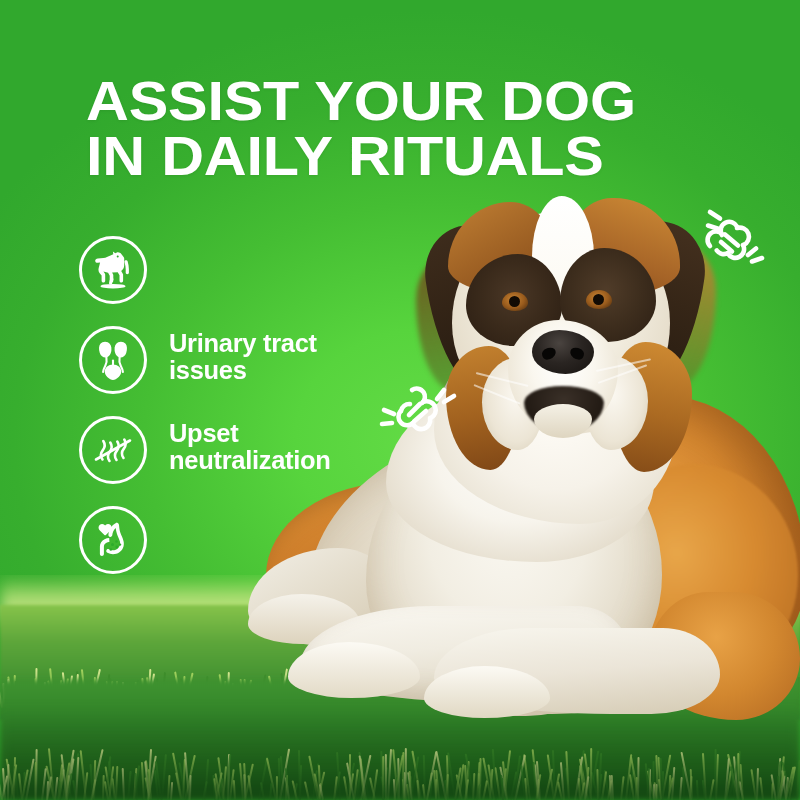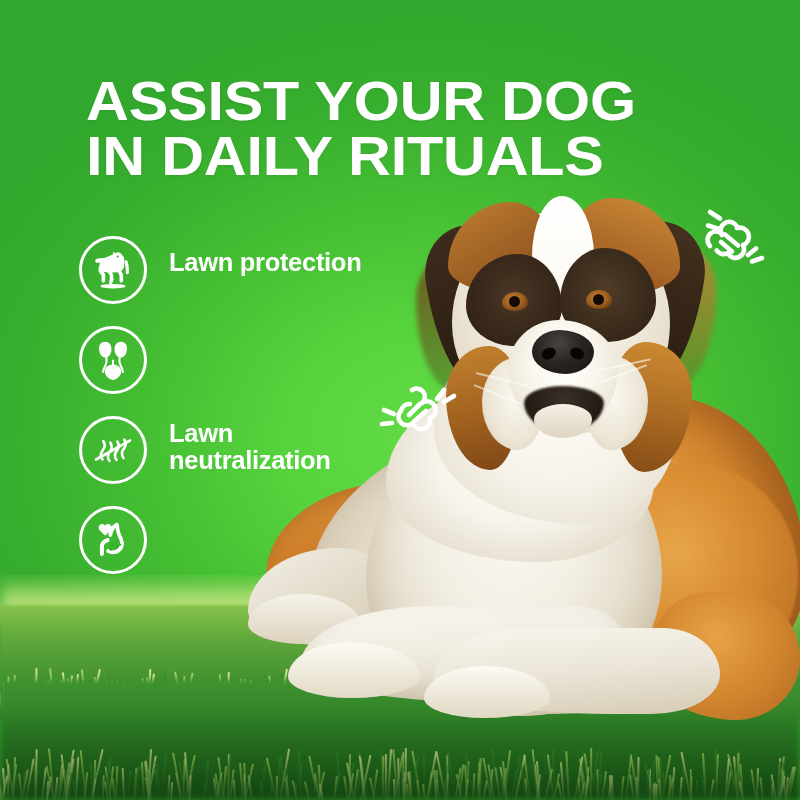--- a/index.html
+++ b/index.html
@@ -924,47 +924,48 @@
       <div class="f-icon">
         <svg width="44" height="40" viewBox="0 0 44 40" fill="#fff" aria-hidden="true">
           <path d="M30.5 4.2c-1.2-1.5-3.1-2.3-4.6-1.7l-1.6.7-2.4-1.6.4 2.6-2.8 1.3c-2.6 1.2-4.4 2.3-7.1 2.5l-5.6.4c-1.6.1-2.7 1.2-2.6 2.5.1 1.2 1.2 2 2.6 1.9l2.3-.2-1.4 5.4c-.5 2-.2 3.6.8 4.9l2.1 2.7v5.1c0 1.1.8 1.9 1.8 1.9s1.8-.8 1.8-1.9v-5.9c0-.6-.2-1.1-.5-1.5l-1.3-1.7 4.7 1.1 1.6 3.1v4.9c0 1.1.8 1.9 1.8 1.9s1.8-.8 1.8-1.9v-5.4c0-.4-.1-.7-.3-1l-.9-1.7 5.6-.4 1.8 3v5.5c0 1.1.8 1.9 1.8 1.9s1.8-.8 1.8-1.9v-6c0-.4-.1-.7-.3-1l-1.6-2.7c1.9-1.4 3-3.4 3-5.7V8.6c0-.6-.2-1.1-.6-1.5z"></path>
           <path d="M31.8 14.5c.6 1 .9 2 .9 3.2v3.6c0 .9-.2 1.7-.6 2.5 2.4 1.1 4.2 2.9 4.8 5.3l.2.9h-2.6c-1.1 0-1.9.7-1.9 1.6s.8 1.6 1.9 1.6h6.4c.9 0 1.6-.6 1.6-1.4 0-5.4-3.7-10.2-9.3-12.2-.4-2.1-.9-3.6-1.4-5.1z" opacity=".0"></path>
           <path d="M33.6 12.4c.7 2.3 1.1 4.5 1.1 6.8v3.6c0 .8.7 1.4 1.6 1.4s1.6-.6 1.6-1.4v-3.6c0-2.7-.5-5.3-1.3-7.9-.3-.8-1.2-1.2-2.1-1s-1.2 1.2-.9 2.1z"></path>
           <ellipse cx="22" cy="36.2" rx="12.5" ry="2.3"></ellipse>
           <path d="M19.5 28.4c-.8 1.6-1.3 3.1-1.5 4.6-.1.8.5 1.5 1.4 1.6s1.7-.5 1.8-1.3c.1-1.1.5-2.2 1.1-3.5.4-.8 0-1.7-.8-2.1s-1.7 0-2 .7z"></path>
           <circle cx="26.7" cy="6.5" r="1" fill="#2eab2c"></circle>
         </svg>
       </div>
-      <div class="f-label">Lawn protection</div>
     </div>
 
     <div class="feature two">
       <div class="f-icon">
         <svg width="40" height="44" viewBox="0 0 40 44" fill="none" aria-hidden="true">
           <path d="M14.8 4.2c2.6 1.1 4 4.2 3.6 8.1-.4 3.9-2.6 6.8-5.3 7.2-2.8.4-5.2-1.6-6.3-4.6-1.2-3.3-1-7 .6-9.1 1.7-2.2 4.8-2.7 7.4-1.6z" fill="#fff"></path>
           <path d="M25.2 4.2c-2.6 1.1-4 4.2-3.6 8.1.4 3.9 2.6 6.8 5.3 7.2 2.8.4 5.2-1.6 6.3-4.6 1.2-3.3 1-7-.6-9.1-1.7-2.2-4.8-2.7-7.4-1.6z" fill="#fff"></path>
           <path d="M13.4 19.4c.6 3.2.2 5.8-1.1 8.4-1.4 2.7-2.2 4.4-2.2 6.2" stroke="#fff" stroke-width="2.1" stroke-linecap="round"></path>
           <path d="M26.6 19.4c-.6 3.2-.2 5.8 1.1 8.4 1.4 2.7 2.2 4.4 2.2 6.2" stroke="#fff" stroke-width="2.1" stroke-linecap="round"></path>
           <path d="M20 26.6c4.6 0 8.2 3 8.2 6.9 0 3.6-2.6 6.1-5.5 7.7-1.7 1-3.7 1-5.4 0-2.9-1.6-5.5-4.1-5.5-7.7 0-3.9 3.6-6.9 8.2-6.9z" fill="#fff"></path>
           <path d="M20 22.6v4.6" stroke="#fff" stroke-width="2.1" stroke-linecap="round"></path>
         </svg>
       </div>
+      <div class="f-label">Urinary tract
+issues</div>
     </div>
 
     <div class="feature two">
       <div class="f-icon">
         <svg width="44" height="44" viewBox="0 0 44 44" fill="none" stroke="#fff" stroke-width="2.6" stroke-linecap="round" aria-hidden="true">
           <path d="M11.5 31.5c-2.4-3.4-2.2-6 .2-9.1 2.6-3.3 2.9-5.9.6-9.4"></path>
           <path d="M18.5 33c-2.4-3.4-2.2-6 .2-9.1 2.6-3.3 2.9-5.9.6-9.4"></path>
           <path d="M25.5 32c-2.4-3.4-2.2-6 .2-9.1 2.6-3.3 2.9-5.9.6-9.4"></path>
           <path d="M32.5 30c-2.4-3.4-2.2-6 .2-9.1 2.6-3.3 2.9-5.9.6-9.4"></path>
           <path d="M5 31.5 39 12.5" stroke-width="2.6"></path>
         </svg>
       </div>
-      <div class="f-label">Lawn
+      <div class="f-label">Upset
 neutralization</div>
     </div>
 
     <div class="feature two">
       <div class="f-icon">
         <svg width="44" height="40" viewBox="0 0 44 40" fill="#fff" aria-hidden="true">
           <path d="M25.2 2.4c1.6 0 2.6 1.1 2.8 2.5.3 2.6.5 5.2 1.3 7.7 1 3.1 2.6 5.6 3.3 8.8.9 4.2-.7 8.4-4.2 10.8-3.6 2.5-8.2 2.6-12 .6-1-.5-1.4-1.6-1-2.6.4-1 1.6-1.4 2.6-.9 2.7 1.4 5.8 1.4 8.2-.3 2.4-1.6 3.4-4.4 2.8-7.2-.6-2.6-2.1-5-3.1-8.1-.6-1.9-.9-3.8-1.2-5.8-2 1.9-3.2 4.4-3.4 7.2-.1 1.1-1 1.9-2.1 1.8s-1.9-1-1.8-2.1c.4-5.4 3.5-9.9 8-12.1.3-.2.6-.3.8-.3z"></path>
           <path d="M18.2 18.1c-1.7 0-3.2.4-4.6 1.1-2.9 1.5-4.7 4.2-4.7 7.3v7.4c0 1.1.9 2 2 2s2-.9 2-2v-7.4c0-1.6 1-3 2.6-3.8.9-.5 1.9-.7 2.9-.6"></path>
           <circle cx="21.5" cy="24.5" r="1.5" fill="#2eab2c"></circle>
           <circle cx="25.5" cy="21.5" r="1.3" fill="#2eab2c"></circle>

